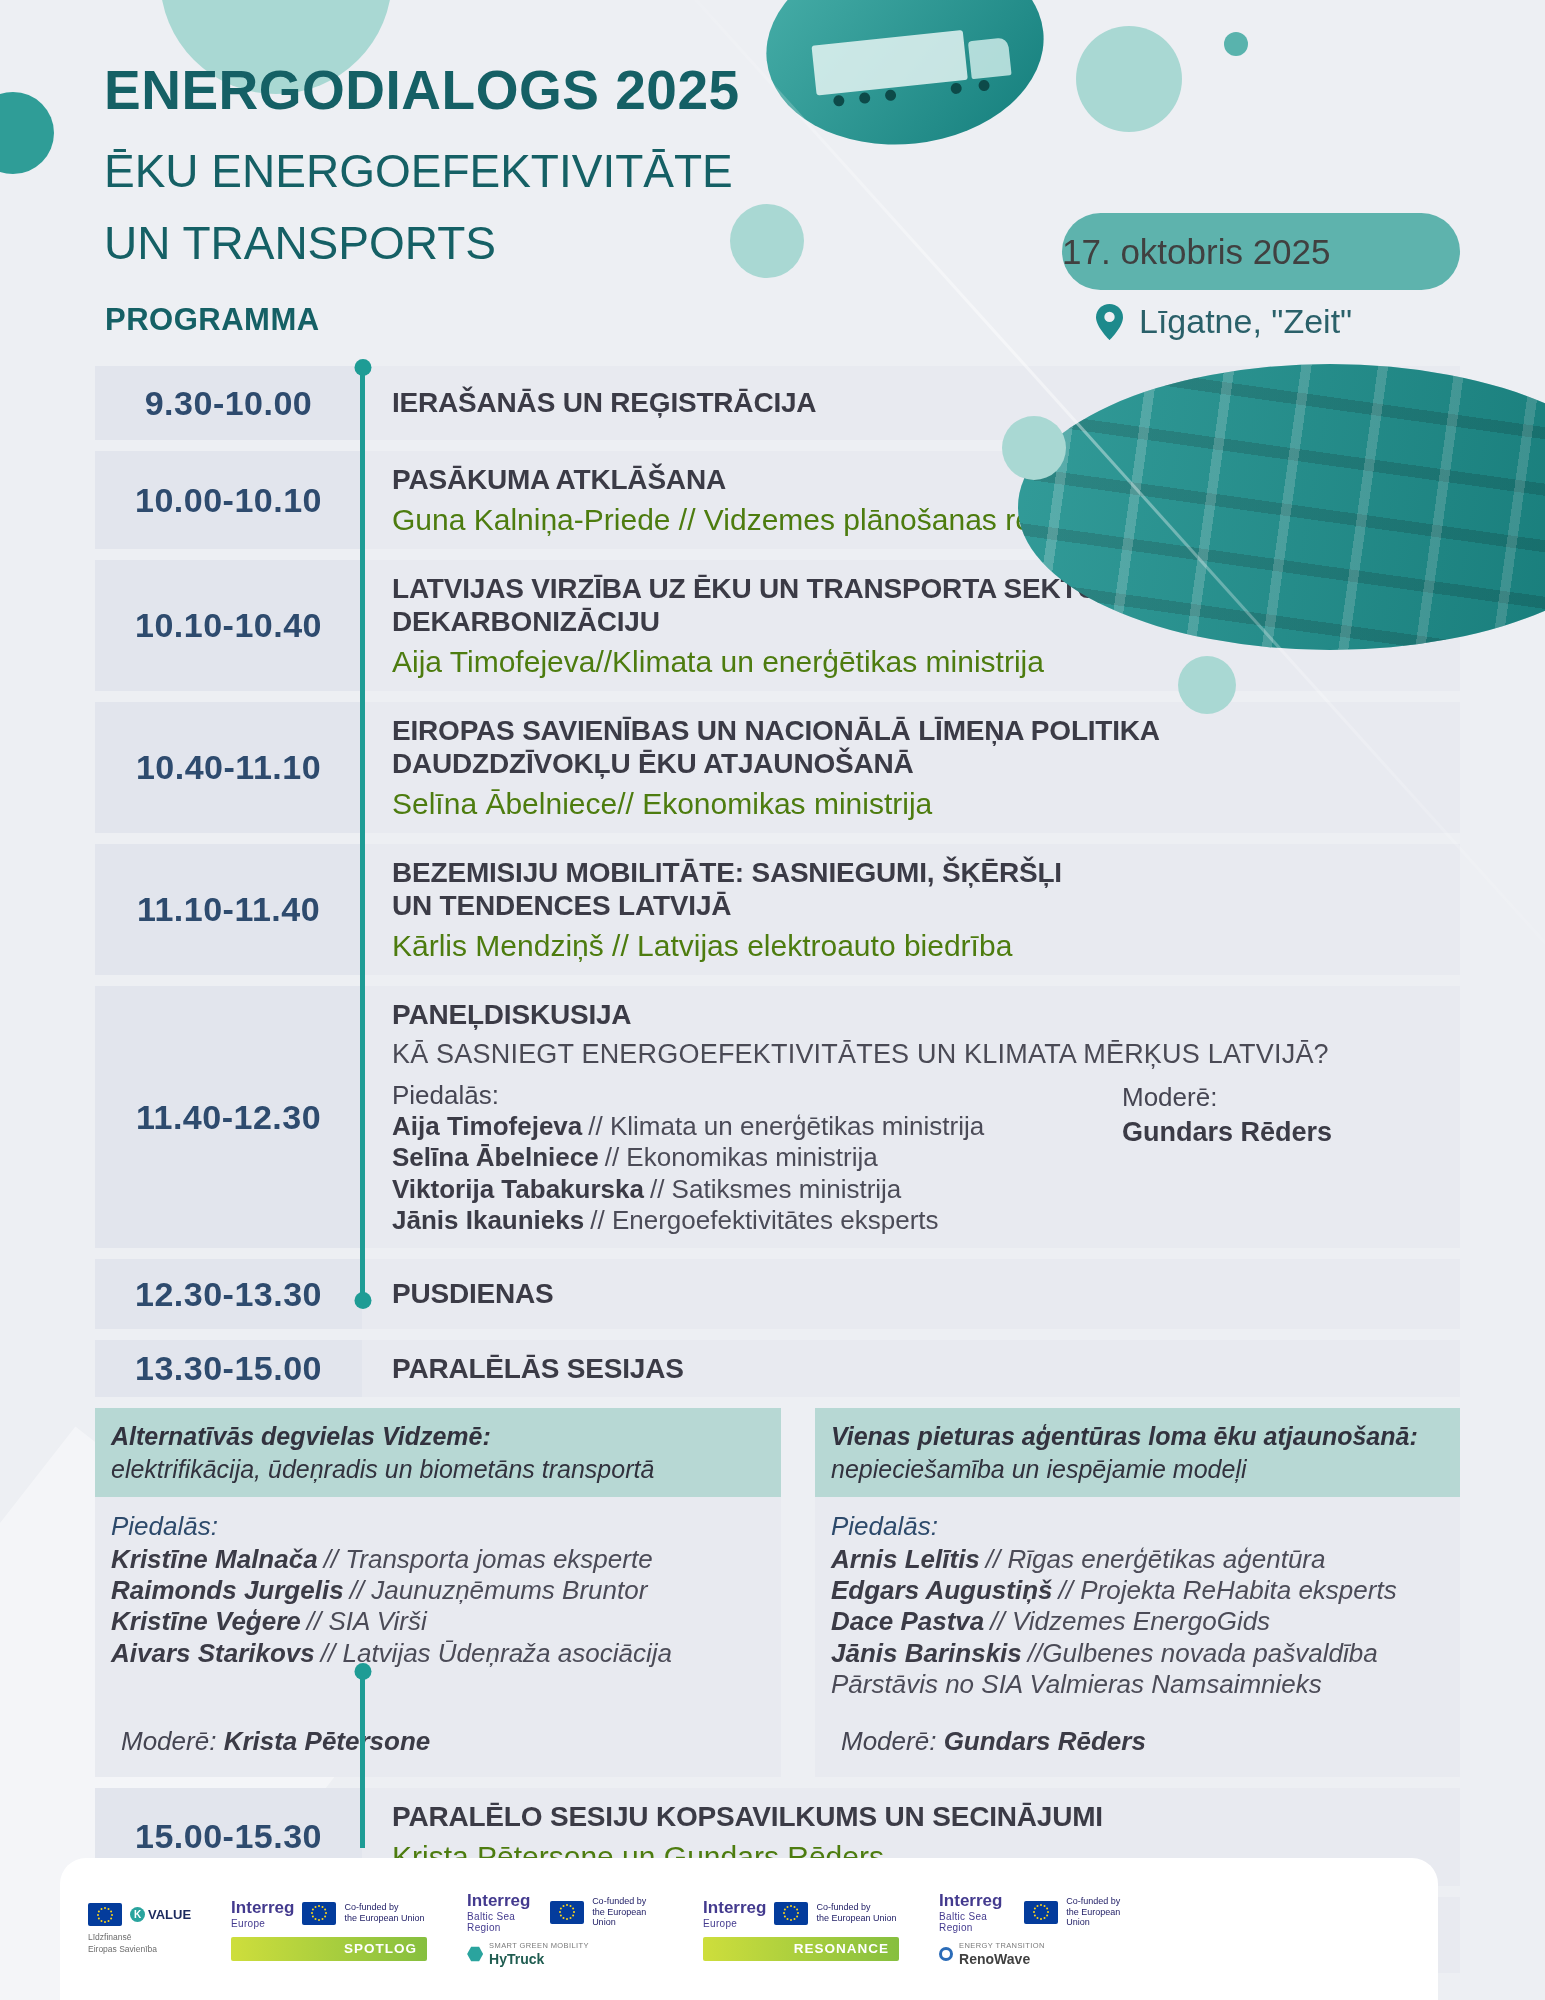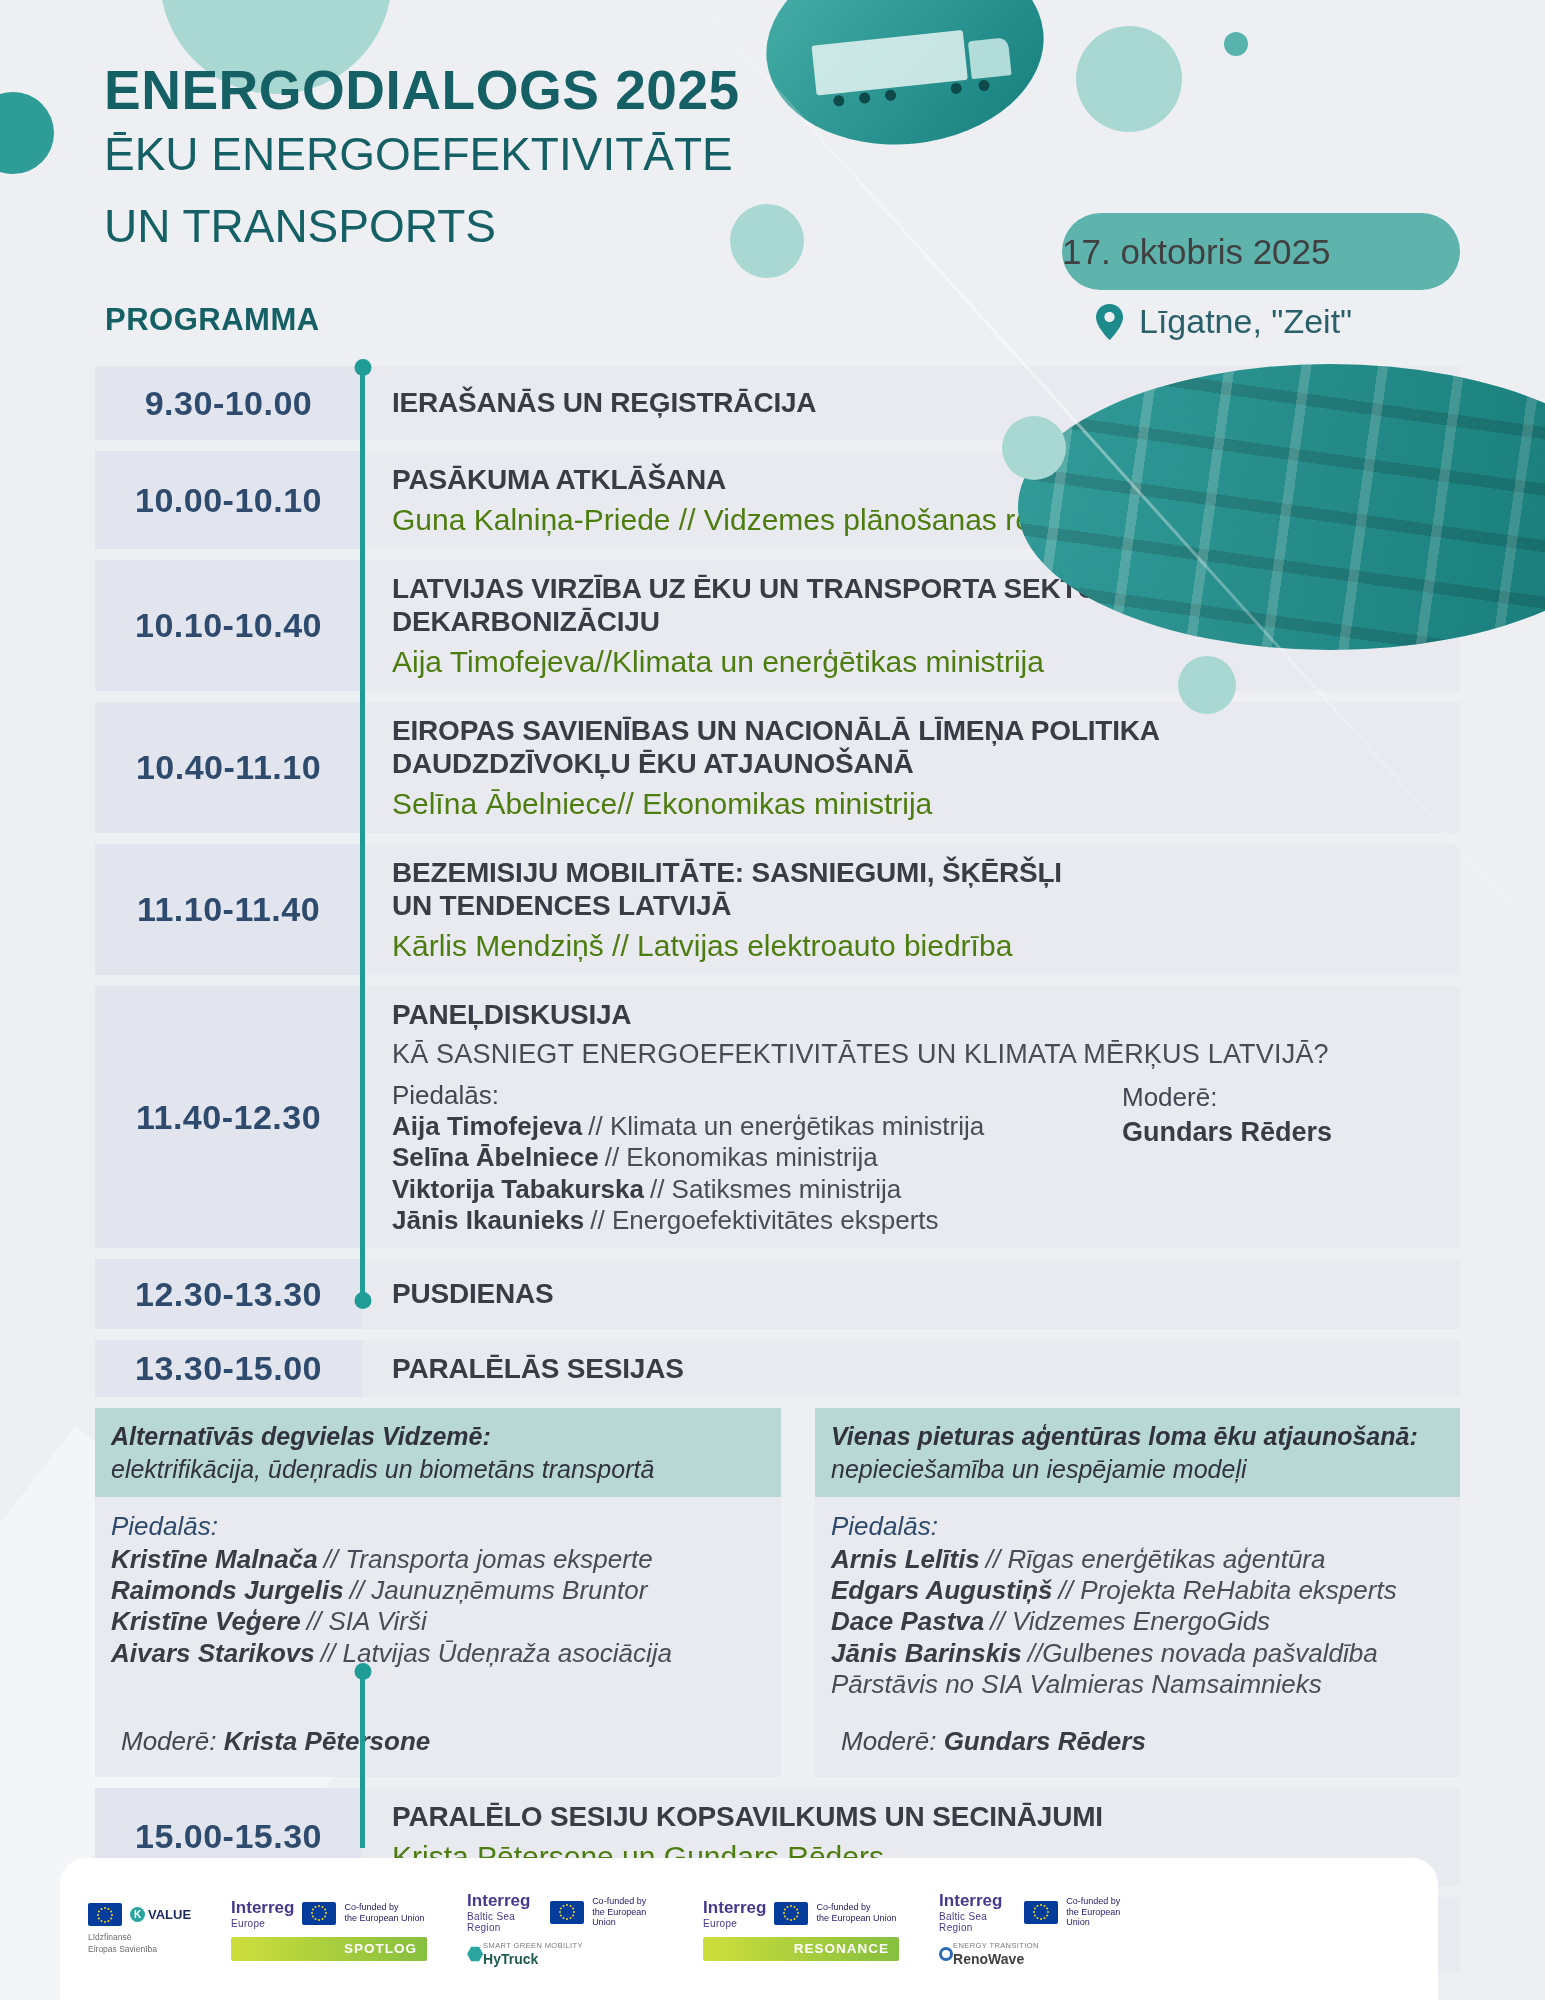--- a/index.html
+++ b/index.html
@@ -34,21 +34,21 @@
   .d-c6 { left:1002px; top:416px; width:64px; height:64px; background:#a9d8d3; z-index:3; }
   .d-c7 { left:1178px; top:656px; width:58px; height:58px; background:#a9d8d3; z-index:2; }
   .streak { position:absolute; left:640px; top:-60px; width:3px; height:1500px; z-index:4; border-radius:0;
     background:linear-gradient(rgba(255,255,255,0), rgba(255,255,255,.85) 35%, rgba(255,255,255,0));
     transform:rotate(-42deg); transform-origin:top left; opacity:.55; }
   .corner { position:absolute; left:-160px; top:1490px; width:420px; height:620px; z-index:0; border-radius:0;
     background:rgba(255,255,255,.4); transform:rotate(38deg); }
   
   .hdr { position:absolute; left:104px; top:58px; z-index:3; color:#156065; }
   .hdr h1 { font-size:55px; font-weight:800; letter-spacing:.5px;text-align:center; }
-  .hdr .sub { font-size:46px; font-weight:400; line-height:1.22; margin-top:4px; }
+  .hdr .sub { font-size:46px; font-weight:400; line-height:1.22; margin-top:21px; }
   .hdr .sub + .sub { margin-top:16px; }
   .prog { position:absolute; left:105px; top:302px; z-index:3; font-size:31px; font-weight:800; color:#156065; letter-spacing:.5px; }
   .date-pill { position:absolute; left:1062px; top:213px; width:398px; height:77px; z-index:3;
     background:#5eb3ad; border-radius:40px; display:flex; align-items:center; justify-content:flex-start;
     color:#404040; font-size:35px; }
   .loc { position:absolute; left:1096px; top:302px; z-index:3; display:flex; align-items:center; gap:16px;
     color:#2a6069; font-size:34px; }
   .loc svg { display:block; }
   
   .sched { position:absolute; left:95px; top:366px; width:1365px; z-index:1; }
@@ -95,21 +95,21 @@
     box-shadow:7px 0 0 #ffd617,6.1px 3.5px 0 #ffd617,3.5px 6.1px 0 #ffd617,0 7px 0 #ffd617,-3.5px 6.1px 0 #ffd617,
       -6.1px 3.5px 0 #ffd617,-7px 0 0 #ffd617,-6.1px -3.5px 0 #ffd617,-3.5px -6.1px 0 #ffd617,0 -7px 0 #ffd617,
       3.5px -6.1px 0 #ffd617,6.1px -3.5px 0 #ffd617; transform:translate(-1px,-1px); }
   .iwrap { display:flex; flex-direction:column; }
   .iname { font-size:17px; font-weight:800; color:#433a8e; }
   .iregion { font-size:10px; color:#433a8e; letter-spacing:.3px; }
   .cofund { font-size:9px; color:#242268; line-height:1.2; }
   .gbar { height:24px; margin-top:8px; background:linear-gradient(90deg,#cede3c,#86bf3f); border-radius:2px;
     display:flex; align-items:center; justify-content:flex-end; padding:0 10px;
     color:#fff; font-weight:800; font-size:13.5px; letter-spacing:1px; }
-  .projrow { display:flex; align-items:center; gap:0; margin-top:8px; }
+  .projrow { display:flex; align-items:center; gap:6px; margin-top:8px; }
   .hyicon { width:16px; height:16px; background:#2aa49e; clip-path:polygon(25% 5%,75% 5%,100% 50%,75% 95%,25% 95%,0 50%); flex:0 0 auto; }
   .renoicon { width:14px; height:14px; border-radius:50%; border:3px solid #2b6cb8; flex:0 0 auto; }
   .ptag { font-size:7.5px; color:#7a7a7a; letter-spacing:.4px; }
   .pname { font-size:14px; font-weight:800; color:#1f5c50; margin-top:1px; }
   .pname.reno { color:#404040; }
   .vbrand { display:flex; align-items:center; font-size:13px; font-weight:800; color:#1b2a5e; }
   .kcirc { display:inline-flex; width:15px; height:15px; border-radius:50%; background:#2aa49e; color:#fff;
     font-size:10px; font-weight:800; align-items:center; justify-content:center; margin-right:3px; }
   .vsub { font-size:8.5px; color:#6d6d6d; margin-top:6px; line-height:1.3; }
 </style>

